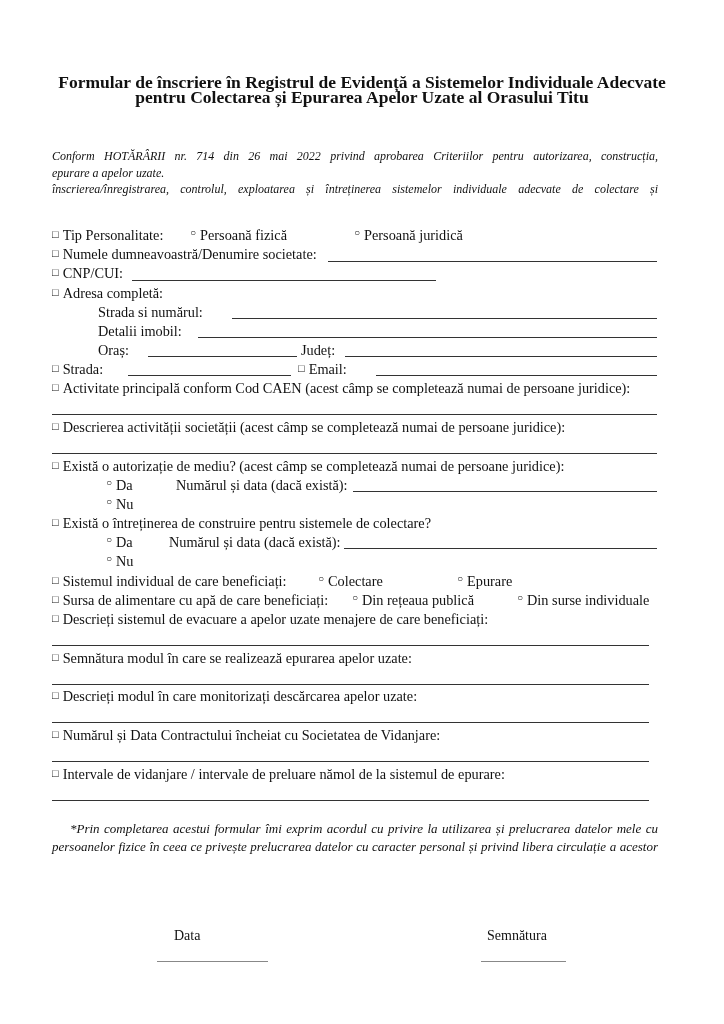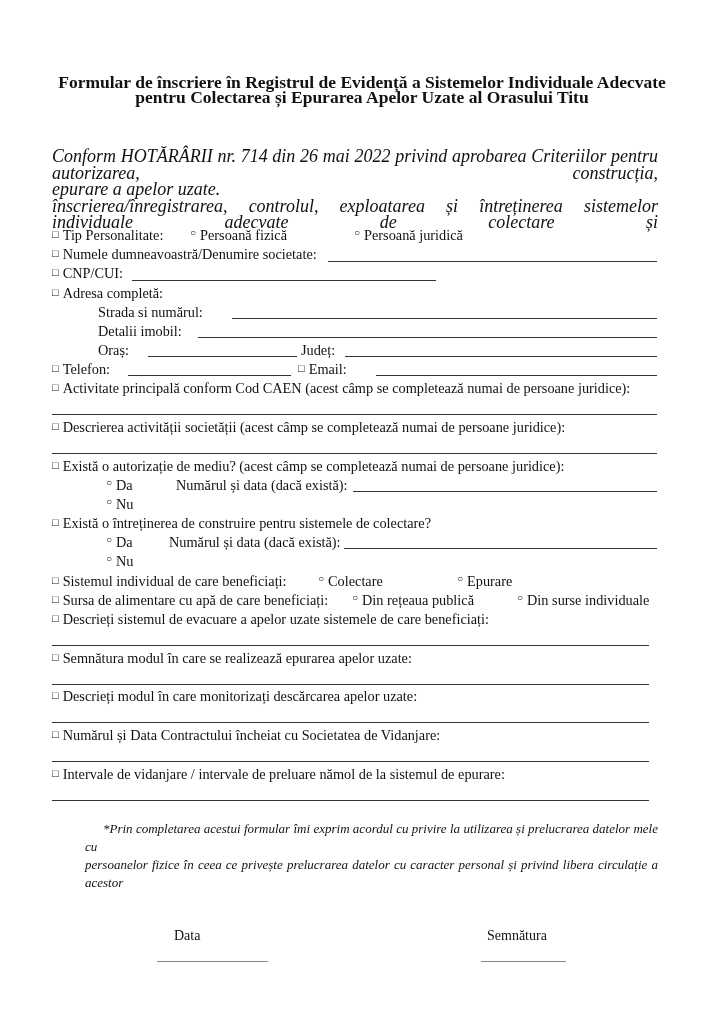--- a/index.html
+++ b/index.html
@@ -1,30 +1,30 @@
 <!DOCTYPE html>
 <html><head>
 <meta charset="utf-8">
 <style>
   html, body { margin:0; padding:0; background:#ffffff; }
   body { width:724px; height:1024px; position:relative; overflow:hidden;
          font-family:"Liberation Serif","DejaVu Serif",serif; color:#111; }
   .title { position:absolute; left:0; width:724px; text-align:center;
            font-weight:bold; font-size:17.5px; line-height:21px; }
   .intro { position:absolute; left:52px; width:606px; font-style:italic;
-           font-size:18px; line-height:16.5px; text-align:justify; }
+           font-size:12px; line-height:16.5px; text-align:justify; }
   .intro .ln { display:block; text-align-last:justify; }
   .intro .ln.last { text-align-last:left; }
   .row { position:absolute; font-size:14.3px; line-height:18px; white-space:nowrap; display:flex; align-items:flex-end; }
   .box { font-size:11px; margin-right:4px; position:relative; top:-1px; }
   .radio { font-size:10px; margin-right:4px; position:relative; top:-2px; }
   .line { border-bottom:1px solid #333; height:0; position:absolute; }
   .note { position:absolute; left:52px; width:606px; font-style:italic;
           font-size:13px; line-height:18px; text-align:justify; }
-  .note .ln { display:block; text-align-last:justify;margin-left:33px; }
+  .note .ln { display:block; text-align-last:justify; }
   .note .ln.last { text-align-last:left; }
   .sig { position:absolute; font-size:14px; }
   .sigline { position:absolute; border-bottom:1px solid #888; height:0; }
 </style>
 </head>
 <body>
 
 <div class="title" style="top:72px;">Formular de înscriere în Registrul de Evidență a Sistemelor Individuale Adecvate</div>
 <div class="title" style="top:87px;text-align:center;">pentru Colectarea și Epurarea Apelor Uzate al Orasului Titu</div>
 
@@ -70,21 +70,21 @@
 <div class="row" style="top:322px; left:98px;">Detalii imobil:</div>
 <div class="line" style="top:337px; left:198px; width:459px;"></div>
 
 <div class="row" style="top:341px; left:98px;">Oraș:</div>
 <div class="line" style="top:356px; left:148px; width:149px;"></div>
 <div class="row" style="top:341px; left:301px;">Județ:</div>
 <div class="line" style="top:356px; left:345px; width:312px;"></div>
 
 <div class="row" style="top:360px; left:52px;">
   <span class="box">□</span>
-  <span>Telefon:</span>
+  <span>Strada:</span>
 </div>
 <div class="line" style="top:375px; left:128px; width:163px;"></div>
 <div class="row" style="top:360px; left:298px;">
   <span class="box">□</span>
   <span>Email:</span>
 </div>
 <div class="line" style="top:375px; left:376px; width:281px;"></div>
 
 <div class="row" style="top:379px; left:52px;">
   <span class="box">□</span>
@@ -149,21 +149,21 @@
   <span class="radio">○</span>
   <span>Din rețeaua publică</span>
 </div>
 <div class="row" style="top:591px; left:517px;">
   <span class="radio">○</span>
   <span>Din surse individuale</span>
 </div>
 
 <div class="row" style="top:610px; left:52px;">
   <span class="box">□</span>
-  <span>Descrieți sistemul de evacuare a apelor uzate sistemele de care beneficiați:</span>
+  <span>Descrieți sistemul de evacuare a apelor uzate menajere de care beneficiați:</span>
 </div>
 <div class="line" style="top:645px; left:52px; width:597px;"></div>
 
 <div class="row" style="top:649px; left:52px;">
   <span class="box">□</span>
   <span>Semnătura modul în care se realizează epurarea apelor uzate:</span>
 </div>
 <div class="line" style="top:684px; left:52px; width:597px;"></div>
 
 <div class="row" style="top:687px; left:52px;">

